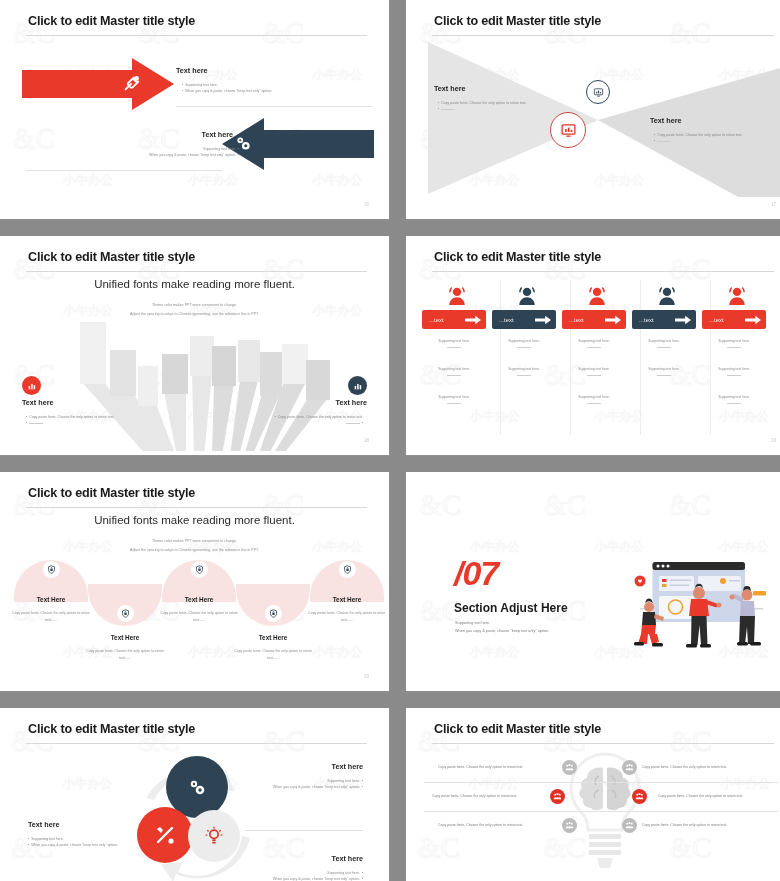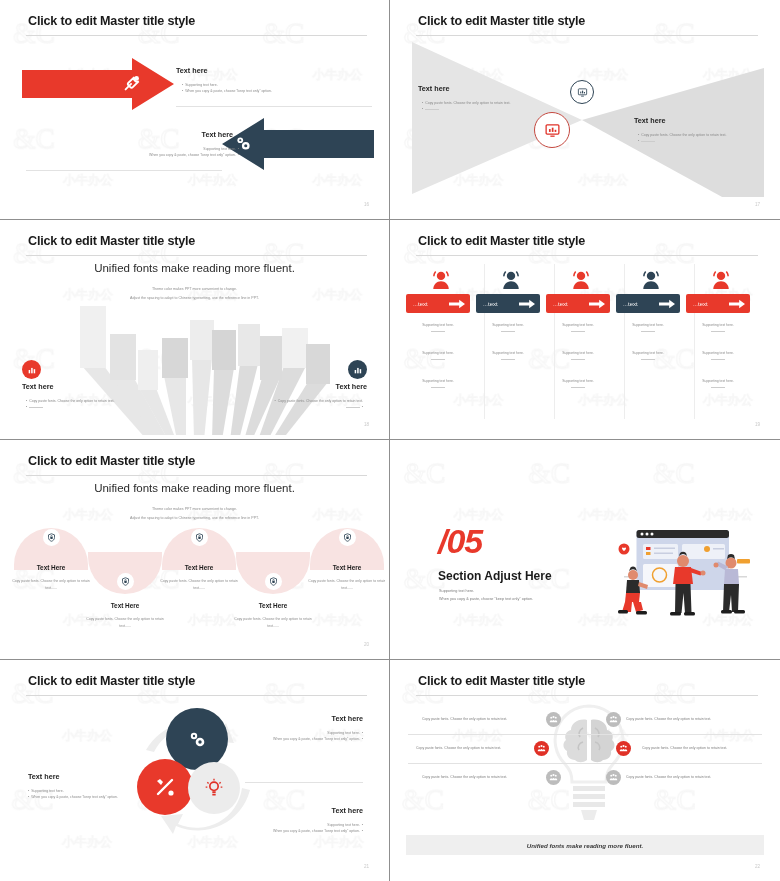--- a/index.html
+++ b/index.html
@@ -8,21 +8,21 @@
     background:#ffffff;
     font-family:"Liberation Sans", sans-serif;
     overflow:hidden;
   }
   .sheet{
     position:relative;width:780px;height:881px;
     display:grid;
     grid-template-columns:390px 390px;
     grid-template-rows:220px 220px 220px 221px;
     background:#8a8a8a;
-    gap:0;
+    gap:16px;
   }
   .slide{
     position:relative;
     background:#ffffff;
     overflow:hidden;
     box-sizing:border-box;
     border-right:1px solid #8f8f8f;
     border-bottom:1px solid #8f8f8f;
   }
   .slide.col2{border-right:none;}
@@ -468,21 +468,21 @@
     </div>
   </div>
 
   <div class="slide col2">
     <div class="inner">
       <div class="wm">
         <svg viewBox="0 0 390 220">
             <rect width="390" height="220" fill="url(#w1)"></rect>
           </svg>
       </div>
-      <div class="bignum" style="left:44px;top:78px">/05</div>
+      <div class="bignum" style="left:44px;top:78px">/07</div>
       <div class="sechead" style="left:44px;top:125px">Section Adjust Here</div>
       <div class="secsub" style="left:45px;top:144px">Supporting text here.</div>
       <div class="secsub" style="left:45px;top:152px">When you copy &amp; paste, choose "keep text only" option.</div>
 
       <svg style="position:absolute;left:200px;top:82px" width="165" height="100" viewBox="0 0 330 200">
         <rect x="85" y="8" width="185" height="120" rx="5" fill="#ced6ea"></rect>
         <rect x="85" y="8" width="185" height="16" rx="5" fill="#2b2b2b"></rect>
         <circle cx="96" cy="16" r="3" fill="#fff"></circle>
           <circle cx="106" cy="16" r="3" fill="#fff"></circle>
           <circle cx="116" cy="16" r="3" fill="#fff"></circle>

